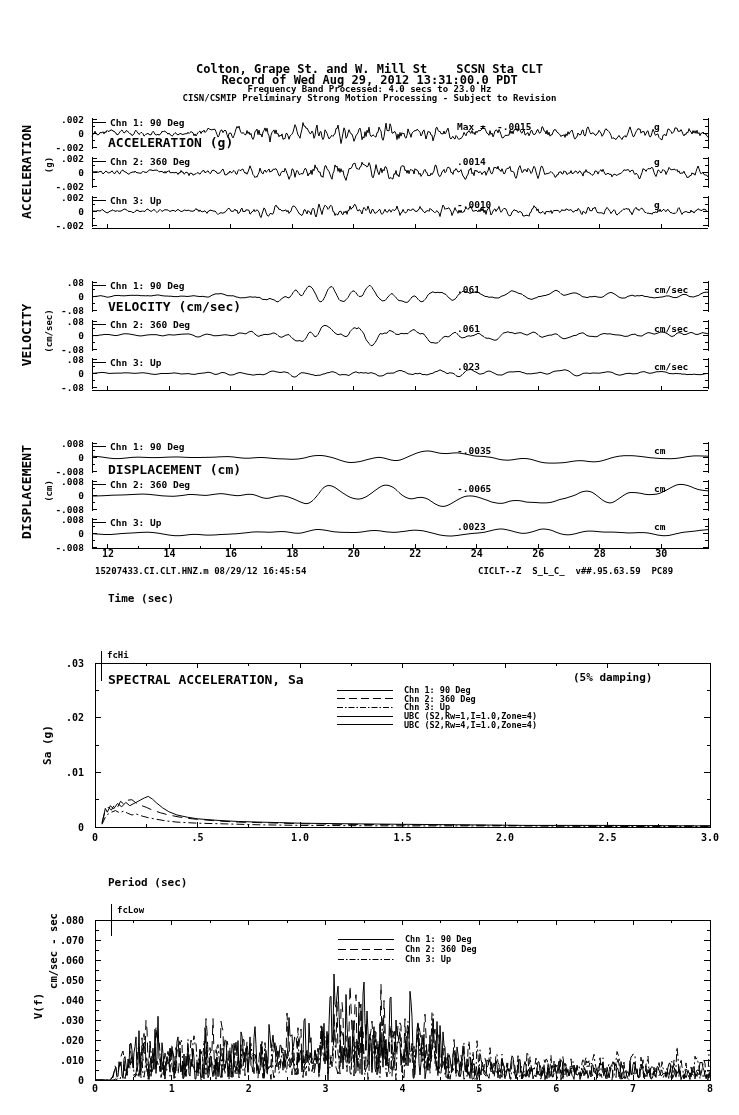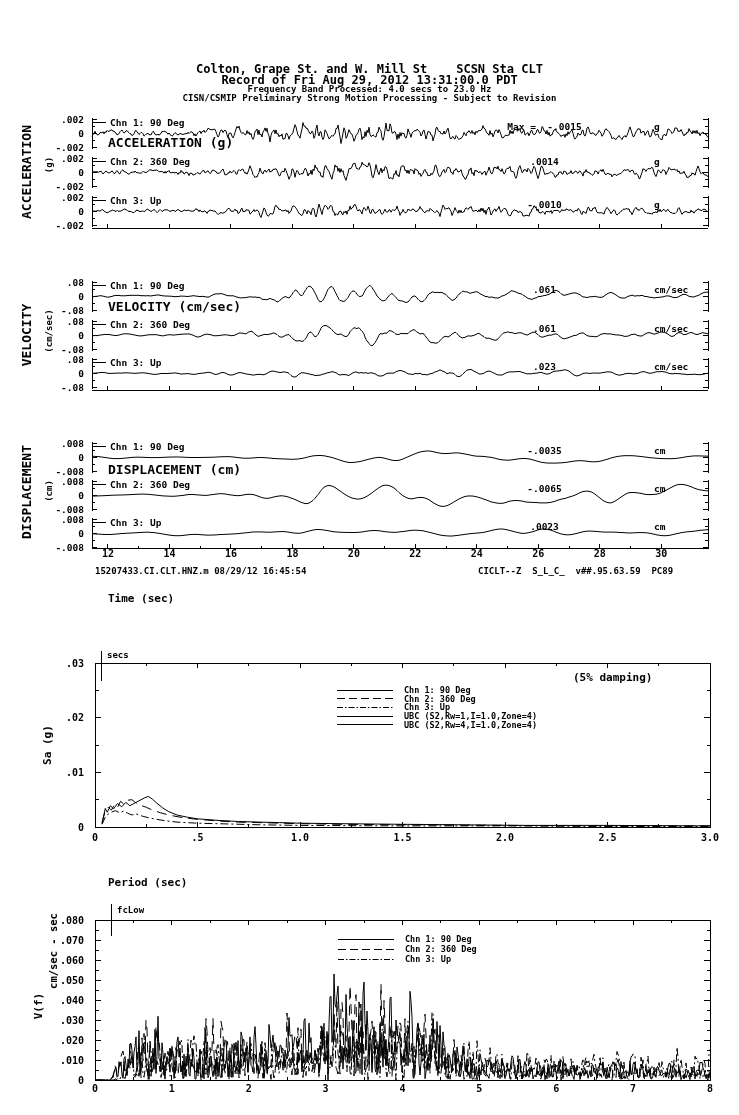--- a/index.html
+++ b/index.html
@@ -10,21 +10,21 @@
   .ctr{left:108px;width:616px;text-align:left;margin-top:33px;}
   .ctrp{left:0;width:739px;text-align:center;}
   .f12{font:700 12px "DejaVu Sans Mono",monospace;}
   .f13{font:700 13px "DejaVu Sans Mono",monospace;}
   .f11{font:700 11px "DejaVu Sans Mono",monospace;}
   .f10{font:700 10.5px "DejaVu Sans Mono",monospace;}
   .f95{font:700 9.5px "DejaVu Sans Mono",monospace;}
   .f9{font:700 9px "DejaVu Sans Mono",monospace;}
   .rot{transform:translate(-50%,-50%) rotate(-90deg);}
   .maxrow{position:absolute;left:457px;width:246px;display:flex;font:700 9.5px "DejaVu Sans Mono",monospace;white-space:pre;}
-  .maxval{width:175px;text-align:center;}
+  .maxval{width:175px;text-align:left;}
   .maxunit{margin-left:22px;}
   .legend{position:absolute;}
   .lgrow{display:flex;align-items:center;}
   .lg5 .lgrow{height:8.6px;}
   .lg3 .lgrow{height:10px;}
   .lgline{width:58px;height:9px;margin-right:10px;flex:none;}
   .lgl{stroke:#000;stroke-width:1.2;}
   .lgtxt{font:700 8.5px "DejaVu Sans Mono",monospace;white-space:pre;}
 </style>
 </head>
@@ -387,21 +387,21 @@
         <text x="84" y="1023.5" text-anchor="end" font-size="10" font-weight="700" font-family="&quot;DejaVu Sans Mono&quot;, monospace">.030</text>
         <text x="84" y="1003.5" text-anchor="end" font-size="10" font-weight="700" font-family="&quot;DejaVu Sans Mono&quot;, monospace">.040</text>
         <text x="84" y="983.5" text-anchor="end" font-size="10" font-weight="700" font-family="&quot;DejaVu Sans Mono&quot;, monospace">.050</text>
         <text x="84" y="963.5" text-anchor="end" font-size="10" font-weight="700" font-family="&quot;DejaVu Sans Mono&quot;, monospace">.060</text>
         <text x="84" y="943.5" text-anchor="end" font-size="10" font-weight="700" font-family="&quot;DejaVu Sans Mono&quot;, monospace">.070</text>
         <text x="84" y="923.5" text-anchor="end" font-size="10" font-weight="700" font-family="&quot;DejaVu Sans Mono&quot;, monospace">.080</text>
       </g>
     </svg>
 
   <div class="t ctrp f12" style="top:62px">Colton, Grape St. and W. Mill St    SCSN Sta CLT</div>
-  <div class="t ctrp f12" style="top:73px">Record of Fri Aug 29, 2012 13:31:00.0 PDT</div>
+  <div class="t ctrp f12" style="top:73px">Record of Wed Aug 29, 2012 13:31:00.0 PDT</div>
   <div class="t ctrp f9" style="top:84px">Frequency Band Processed: 4.0 secs to 23.0 Hz</div>
   <div class="t ctrp f9" style="top:93px">CISN/CSMIP Preliminary Strong Motion Processing - Subject to Revision</div>
 
   <div class="t ctr f13" style="top:102px">ACCELERATION (g)</div>
   <div class="t ctr f13" style="top:266px">VELOCITY (cm/sec)</div>
   <div class="t ctr f13" style="top:429px">DISPLACEMENT (cm)</div>
 
   <div class="t rot f13" style="left:26px;top:172px">ACCELERATION</div>
   <div class="t rot f9" style="left:49px;top:165px">(g)</div>
   <div class="t rot f13" style="left:26px;top:335px">VELOCITY</div>
@@ -426,22 +426,23 @@
   <div class="maxrow" style="top:323px"><span class="maxval">.061</span><span class="maxunit">cm/sec</span></div>
   <div class="maxrow" style="top:361px"><span class="maxval">.023</span><span class="maxunit">cm/sec</span></div>
   <div class="maxrow" style="top:445px"><span class="maxval">-.0035</span><span class="maxunit">cm</span></div>
   <div class="maxrow" style="top:483px"><span class="maxval">-.0065</span><span class="maxunit">cm</span></div>
   <div class="maxrow" style="top:521px"><span class="maxval">.0023</span><span class="maxunit">cm</span></div>
 
   <div class="t ctr f11" style="top:559px">Time (sec)</div>
   <div class="t f9" style="left:95px;top:566px">15207433.CI.CLT.HNZ.m 08/29/12 16:45:54</div>
   <div class="t f9" style="left:478px;top:566px">CICLT--Z  S_L_C_  v##.95.63.59  PC89</div>
 
+  <div class="t ctr f13" style="top:639px">SPECTRAL ACCELERATION, Sa</div>
   <div class="t f11" style="left:573px;top:671px">(5% damping)</div>
-  <div class="t f9" style="left:107px;top:650px">secs</div>
+  <div class="t f9" style="left:107px;top:650px">fcHi</div>
   <div class="t rot f11" style="left:47px;top:745px">Sa (g)</div>
   <div class="t ctr f11" style="top:843px">Period (sec)</div>
 
   <div class="legend lg5" style="left:336px;top:686px">
     <div class="lgrow">
         <svg class="lgline" viewBox="0 0 58 9">
           <line class="lgl" x1="1" y1="4.5" x2="57" y2="4.5"></line>
         </svg>
         <span class="lgtxt">Chn 1: 90 Deg</span>
       </div>

